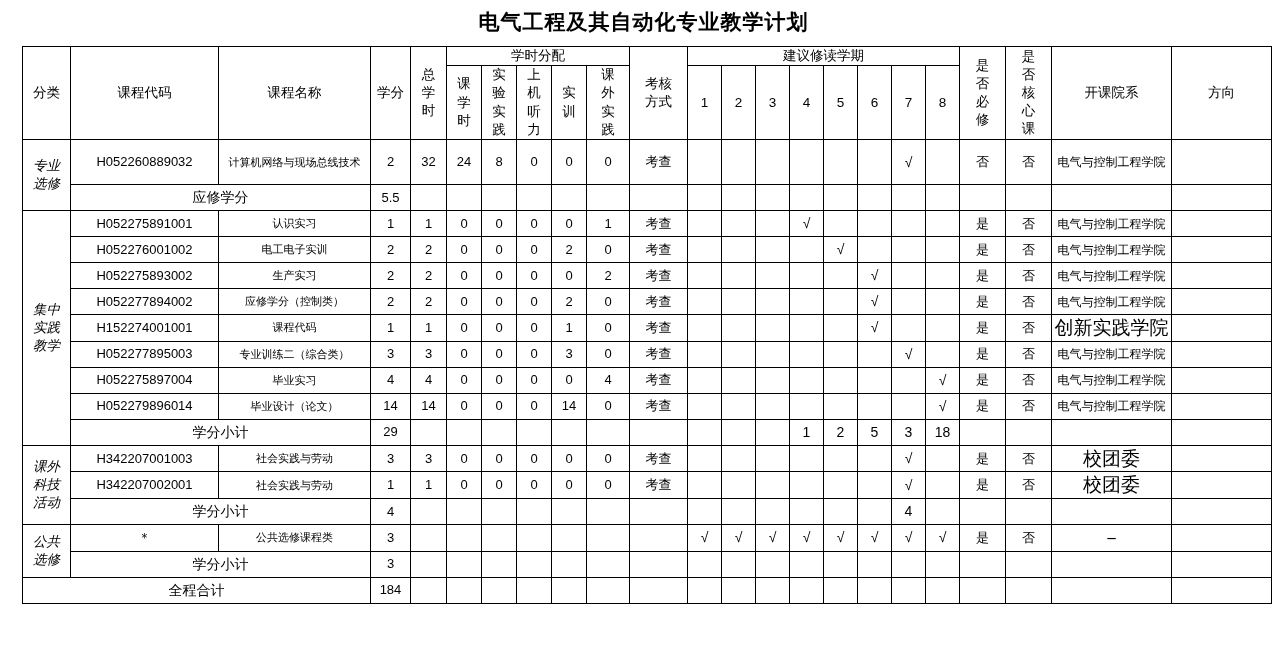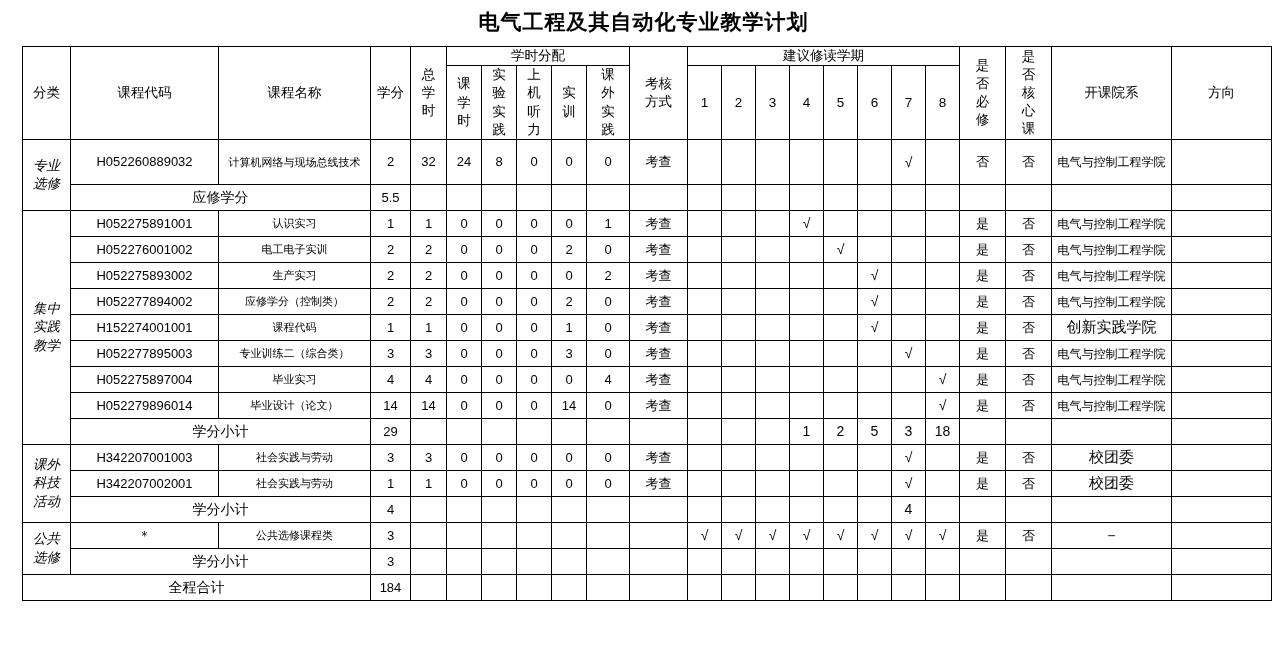--- a/index.html
+++ b/index.html
@@ -63,21 +63,21 @@
     padding: 2px 4px;
     line-height: 1.45;
   }
   .ccode {
     font-size: 13px;
   }
   .dept {
     font-size: 12px;
   }
   .dept-big {
-    font-size: 15px;
+    font-size: 19px;
   }
   .sub-label {
     font-size: 14px;
   }
   .check {
     font-size: 14px;
   }
   .row-h { height: 26px; }
   .row-h2 { height: 45px; }
 </style>

